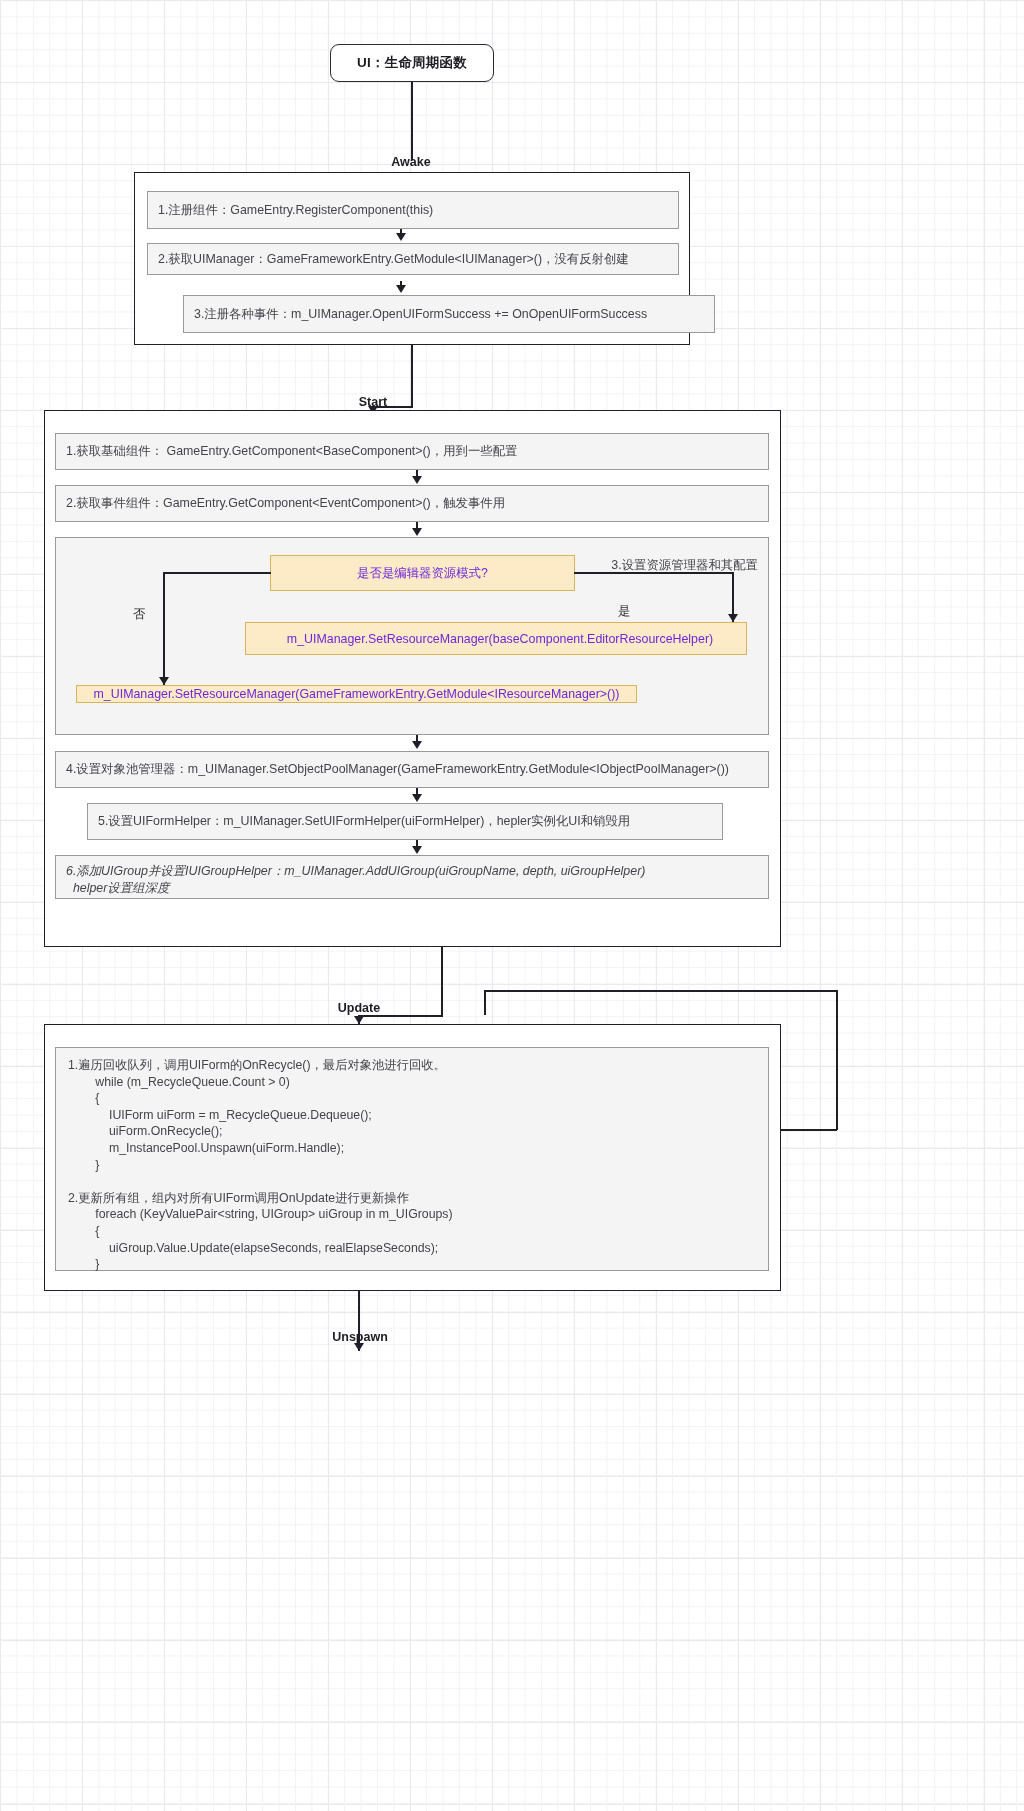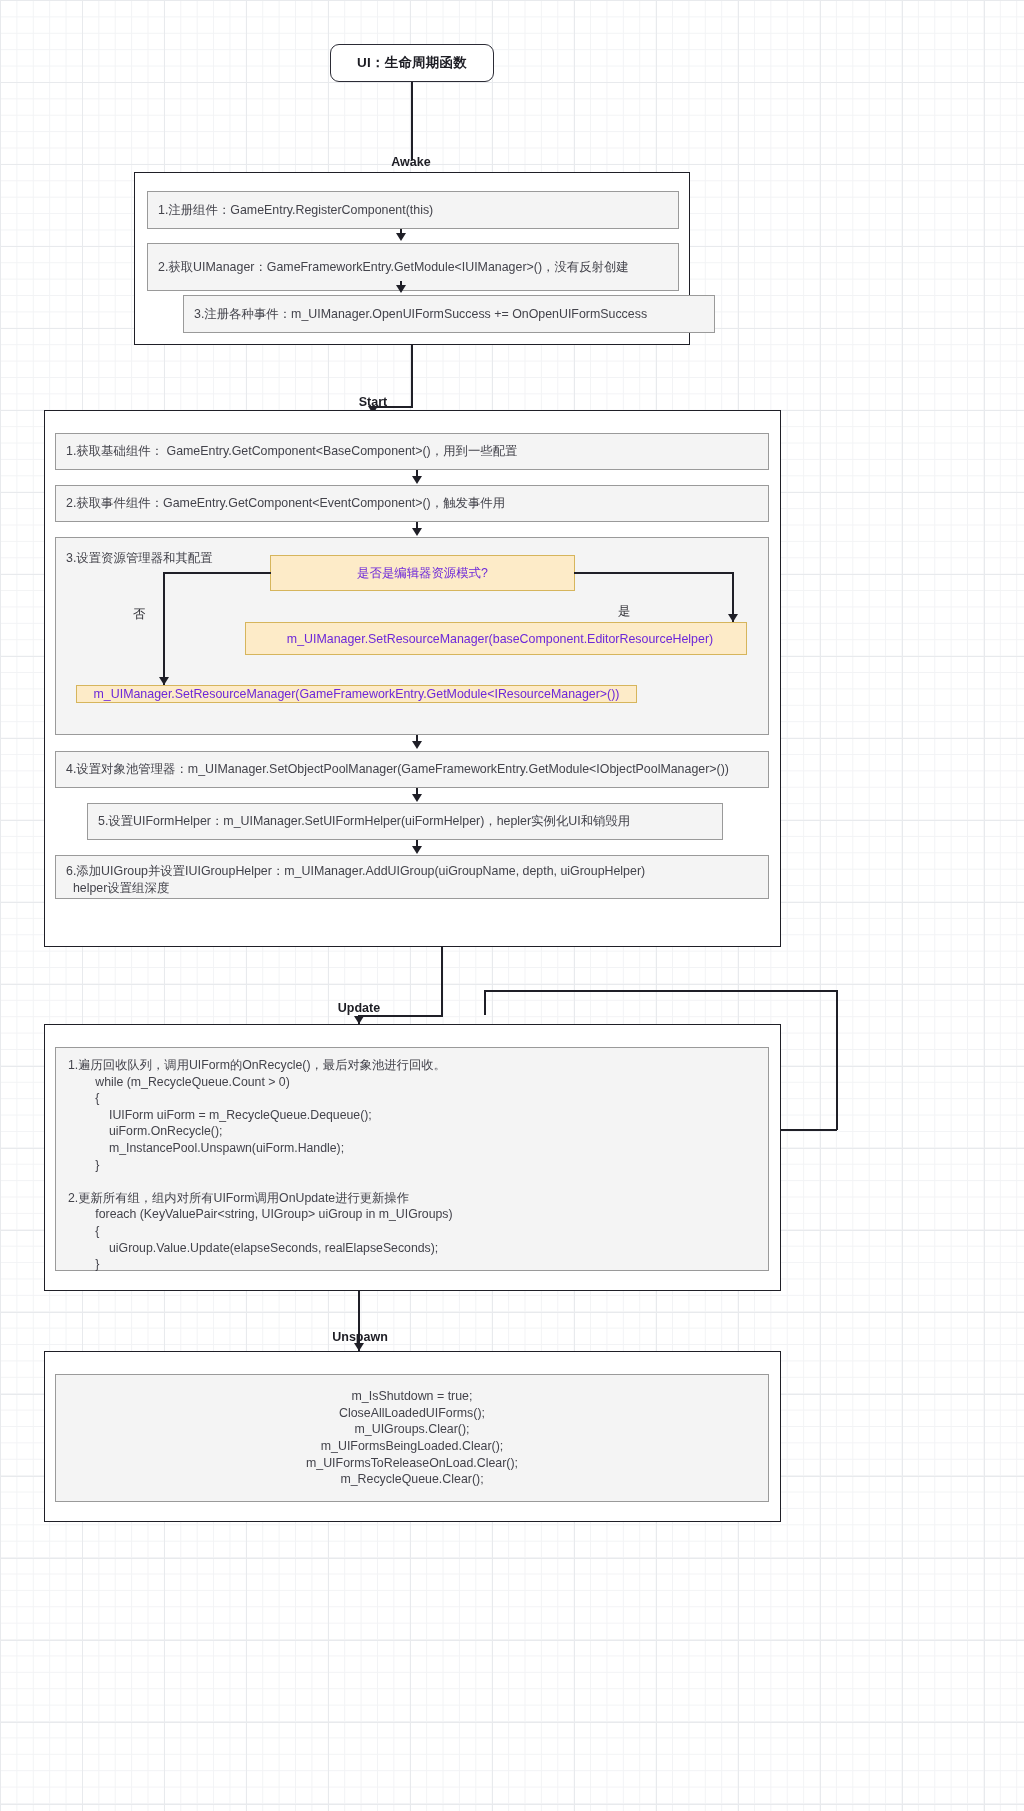--- a/index.html
+++ b/index.html
@@ -81,21 +81,21 @@
 
 <div class="canvas">
 
   <div class="abs title-pill">UI：生命周期函数</div>
 
   <div class="vline" style="left:411px; top:82px; height:78px;"></div>
 
   <div class="abs phase-label" style="left:361px; top:155px; width:100px;">Awake</div>
   <div class="abs phase-box" style="left:134px; top:172px; width:556px; height:173px;">
     <div class="step" style="left:12px; top:18px; width:532px; height:38px;">1.注册组件：GameEntry.RegisterComponent(this)</div>
-    <div class="step" style="left:12px; top:70px; width:532px; height:48px;">2.获取UIManager：GameFrameworkEntry.GetModule&lt;IUIManager&gt;()，没有反射创建</div>
+    <div class="step" style="left:12px; top:70px; width:532px; height:32px;">2.获取UIManager：GameFrameworkEntry.GetModule&lt;IUIManager&gt;()，没有反射创建</div>
     <div class="step" style="left:12px; top:122px; width:532px; height:38px;margin-left:36px;">3.注册各种事件：m_UIManager.OpenUIFormSuccess += OnOpenUIFormSuccess</div>
     <div class="vline" style="left:265px; top:56px; height:6px;"></div>
     <div class="arrow-down" style="left:261px; top:60px;"></div>
     <div class="vline" style="left:265px; top:108px; height:6px;"></div>
     <div class="arrow-down" style="left:261px; top:112px;"></div>
   </div>
 
   <div class="vline" style="left:411px; top:345px; height:63px;"></div>
   <div class="hline" style="left:373px; top:406px; width:40px;"></div>
   <div class="vline" style="left:372px; top:406px; height:8px;"></div>
@@ -105,21 +105,21 @@
   <div class="abs phase-box" style="left:44px; top:410px; width:737px; height:537px;">
 
     <div class="step" style="left:10px; top:22px; width:714px; height:37px;">1.获取基础组件： GameEntry.GetComponent&lt;BaseComponent&gt;()，用到一些配置</div>
     <div class="vline" style="left:371px; top:59px; height:8px;"></div>
     <div class="arrow-down" style="left:367px; top:65px;"></div>
 
     <div class="step" style="left:10px; top:74px; width:714px; height:37px;">2.获取事件组件：GameEntry.GetComponent&lt;EventComponent&gt;()，触发事件用</div>
     <div class="vline" style="left:371px; top:111px; height:8px;"></div>
     <div class="arrow-down" style="left:367px; top:117px;"></div>
 
-    <div class="step" style="left:10px; top:126px; width:714px; height:198px; align-items:flex-start; padding-top:12px;">
+    <div class="step" style="left:10px; top:126px; width:714px; height:198px; align-items:flex-start; padding-top:19px;justify-content:flex-end;">
       <span>3.设置资源管理器和其配置</span>
     </div>
 
     <div class="node-orange center" style="left:225px; top:144px; width:305px; height:36px;">是否是编辑器资源模式?</div>
 
     <div class="hline" style="left:118px; top:161px; width:108px;"></div>
     <div class="vline" style="left:118px; top:161px; height:113px;"></div>
     <div class="arrow-down" style="left:114px; top:266px;"></div>
     <div class="branch-label" style="left:88px; top:195px;">否</div>
 
@@ -136,21 +136,21 @@
     <div class="arrow-down" style="left:367px; top:330px;"></div>
 
     <div class="step" style="left:10px; top:340px; width:714px; height:37px;">4.设置对象池管理器：m_UIManager.SetObjectPoolManager(GameFrameworkEntry.GetModule&lt;IObjectPoolManager&gt;())</div>
     <div class="vline" style="left:371px; top:377px; height:8px;"></div>
     <div class="arrow-down" style="left:367px; top:383px;"></div>
 
     <div class="step" style="left:10px; top:392px; width:636px; height:37px;margin-left:32px;">5.设置UIFormHelper：m_UIManager.SetUIFormHelper(uiFormHelper)，hepler实例化UI和销毁用</div>
     <div class="vline" style="left:371px; top:429px; height:8px;"></div>
     <div class="arrow-down" style="left:367px; top:435px;"></div>
 
-    <div class="step multiline" style="left:10px; top:444px; width:714px; height:44px;">6.添加UIGroup并设置IUIGroupHelper：m_UIManager.AddUIGroup(uiGroupName, depth, uiGroupHelper)
+    <div class="step multiline" style="left:10px; top:444px; width:714px; height:44px;font-style:italic;">6.添加UIGroup并设置IUIGroupHelper：m_UIManager.AddUIGroup(uiGroupName, depth, uiGroupHelper)
   helper设置组深度</div>
   </div>
 
   <div class="vline" style="left:441px; top:947px; height:70px;"></div>
   <div class="hline" style="left:359px; top:1015px; width:84px;"></div>
   <div class="vline" style="left:358px; top:1015px; height:10px;"></div>
   <div class="arrow-down" style="left:354px; top:1016px;"></div>
 
   <div class="hline" style="left:485px; top:990px; width:352px;"></div>
   <div class="vline" style="left:484px; top:990px; height:25px;"></div>
@@ -171,22 +171,14 @@
         foreach (KeyValuePair&lt;string, UIGroup&gt; uiGroup in m_UIGroups)
         {
             uiGroup.Value.Update(elapseSeconds, realElapseSeconds);
         }</div>
   </div>
 
   <div class="vline" style="left:358px; top:1291px; height:60px;"></div>
   <div class="arrow-down" style="left:354px; top:1343px;"></div>
 
   <div class="abs phase-label" style="left:308px; top:1330px; width:104px;">Unspawn</div>
-  <div class="abs phase-box" style="left:44px; top:1351px; width:737px; height:171px;">
-    <div class="step center" style="left:10px; top:22px; width:714px; height:128px;">m_IsShutdown = true;
-CloseAllLoadedUIForms();
-m_UIGroups.Clear();
-m_UIFormsBeingLoaded.Clear();
-m_UIFormsToReleaseOnLoad.Clear();
-m_RecycleQueue.Clear();</div>
-  </div>
 
 </div>
 
 </body></html>

